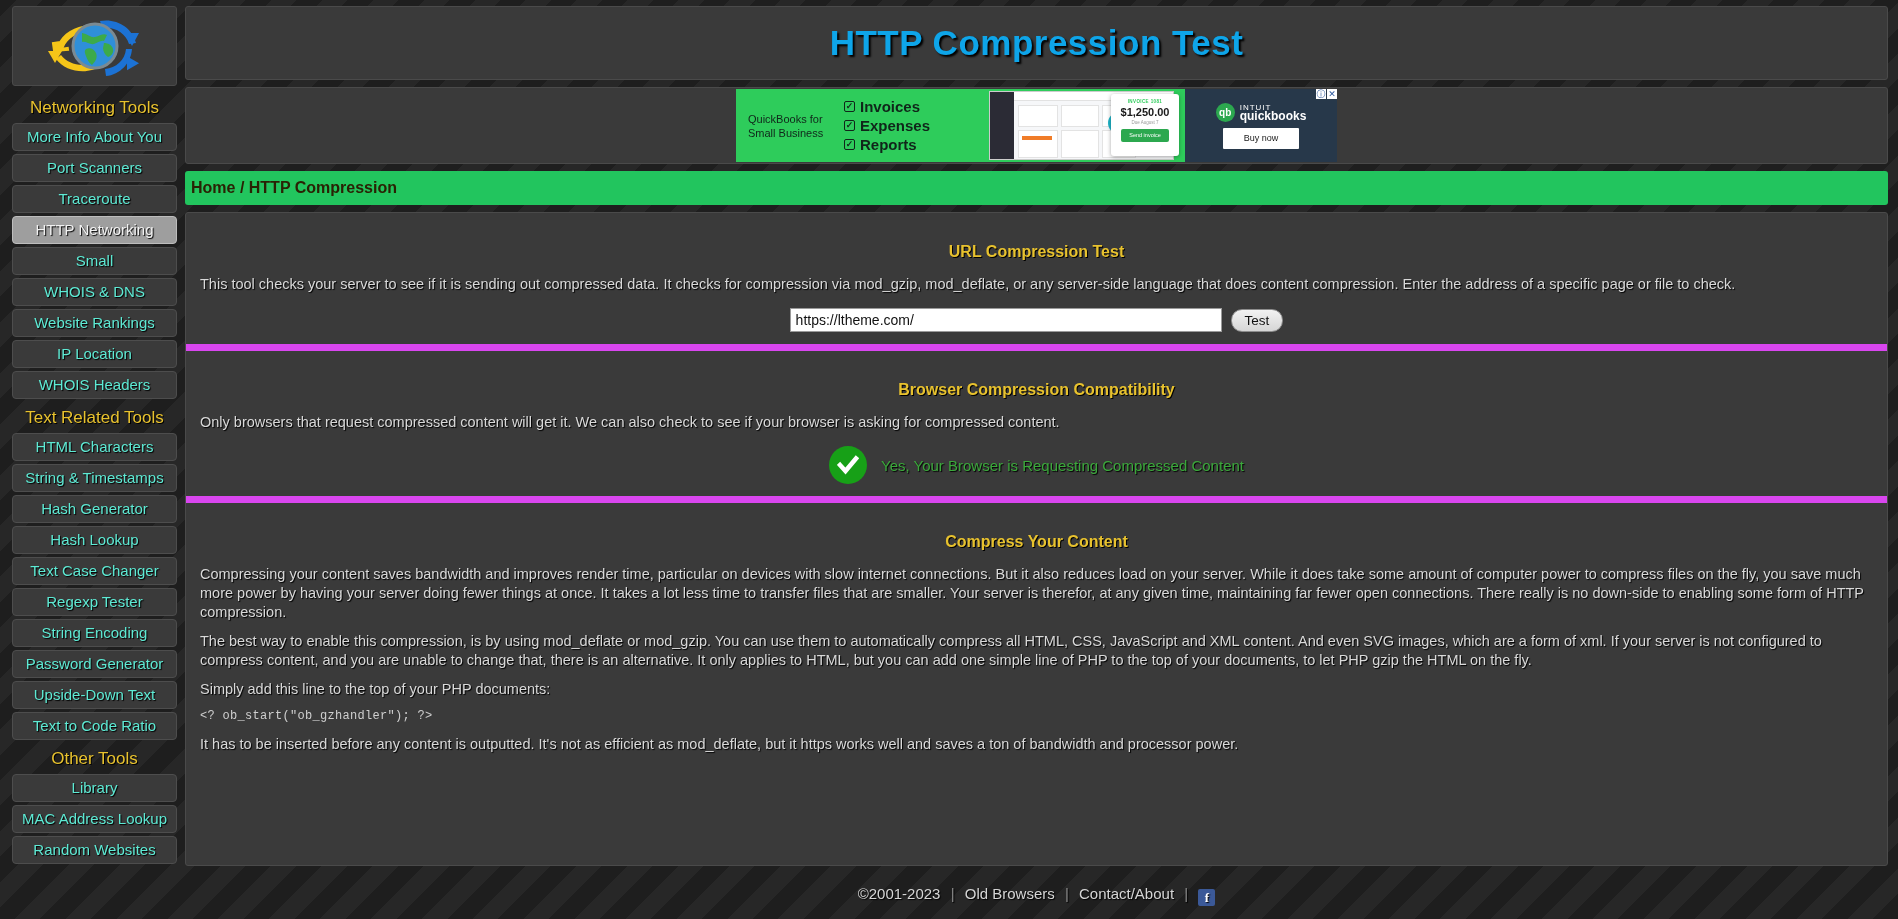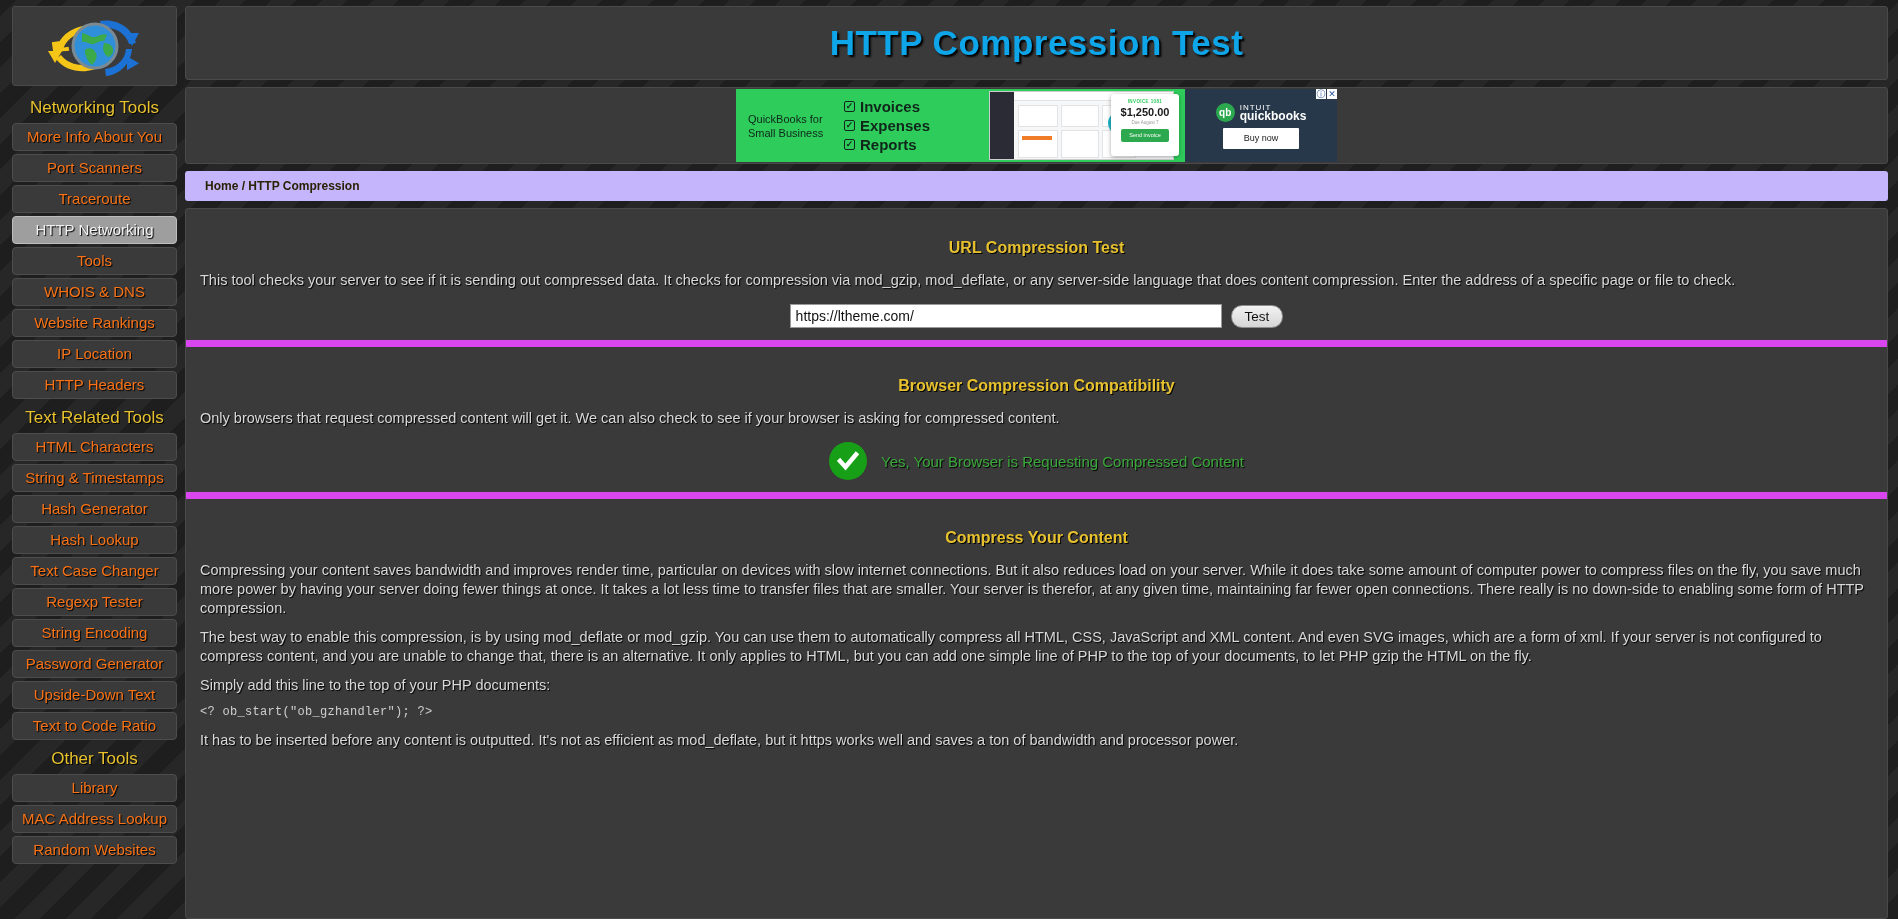--- a/index.html
+++ b/index.html
@@ -42,21 +42,21 @@
     font-size: 17px;
     text-align: center;
     padding: 6px 0 5px;
     text-shadow: 1px 1px 0 #000;
   }
   .nav-item {
     display: block;
     background: #3a3a3a;
     border: 1px solid #4d4d4d;
     border-radius: 4px;
-    color: #f97316;
+    color: #5eead4;
     text-align: center;
     font-size: 15px;
     padding: 4px 2px 5px;
     margin-bottom: 3px;
     text-decoration: none;
     white-space: nowrap;
     overflow: hidden;
     text-shadow: 1px 1px 1px #000;
     cursor: pointer;
   }
@@ -206,25 +206,25 @@
   }
   .ad-corner { position:absolute; top:0; right:0; display:flex; z-index: 6; }
   .ad-corner span {
     width:10px; height:10px; background:#fff; color:#2f5a9e;
     font-size:9px; line-height:10px; text-align:center; margin-left:1px;
     font-family:"Liberation Sans", sans-serif;
   }
 
   
   .breadcrumb {
-    background: #c4b5fd;
+    background: #22c55e;
     color: #2a2204;
     font-weight: bold;
-    font-size: 12px;
-    padding: 8px 20px;
+    font-size: 16px;
+    padding: 8px 6px;
     border-radius: 3px;
     margin-bottom: 7px;
   }
 
   
   .content-panel {
     flex: 1;
     padding: 0;
     overflow: hidden;
     display: flex;
@@ -346,25 +346,25 @@
         <path d="M46 34 c4 -2 8 0 10 4 c2 5 -1 9 -4 12 c-3 -2 -5 -6 -6 -9 c-1 -3 -2 -5 0 -7 z" fill="#3caa4a"></path>
         <path d="M64 28 c4 0 8 2 9 6 c1 4 -2 7 -5 8 c-3 -2 -5 -6 -5 -9 z" fill="#3caa4a"></path>
       </svg>
     </div>
 
     <div class="section-title">Networking Tools</div>
     <a class="nav-item">More Info About You</a>
     <a class="nav-item">Port Scanners</a>
     <a class="nav-item">Traceroute</a>
     <a class="nav-item active">HTTP Networking</a>
-    <a class="nav-item">Tools</a>
+    <a class="nav-item">Small</a>
     <a class="nav-item">WHOIS &amp; DNS</a>
     <a class="nav-item">Website Rankings</a>
     <a class="nav-item">IP Location</a>
-    <a class="nav-item">HTTP Headers</a>
+    <a class="nav-item">WHOIS Headers</a>
 
     <div class="section-title">Text Related Tools</div>
     <a class="nav-item">HTML Characters</a>
     <a class="nav-item">String &amp; Timestamps</a>
     <a class="nav-item">Hash Generator</a>
     <a class="nav-item">Hash Lookup</a>
     <a class="nav-item">Text Case Changer</a>
     <a class="nav-item">Regexp Tester</a>
     <a class="nav-item">String Encoding</a>
     <a class="nav-item">Password Generator</a>
@@ -468,15 +468,24 @@
       <section class="cp-section cp-divider">
         <div class="cp-heading">Compress Your Content</div>
         <p class="cp-text">Compressing your content saves bandwidth and improves render time, particular on devices with slow internet connections. But it also reduces load on your server. While it does take some amount of computer power to compress files on the fly, you save much more power by having your server doing fewer things at once. It takes a lot less time to transfer files that are smaller. Your server is therefor, at any given time, maintaining far fewer open connections. There really is no down-side to enabling some form of HTTP compression.</p>
         <p class="cp-text">The best way to enable this compression, is by using mod_deflate or mod_gzip. You can use them to automatically compress all HTML, CSS, JavaScript and XML content. And even SVG images, which are a form of xml. If your server is not configured to compress content, and you are unable to change that, there is an alternative. It only applies to HTML, but you can add one simple line of PHP to the top of your documents, to let PHP gzip the HTML on the fly.</p>
         <p class="cp-text">Simply add this line to the top of your PHP documents:</p>
         <p class="code-line">&lt;? ob_start("ob_gzhandler"); ?&gt;</p>
         <p class="cp-text last">It has to be inserted before any content is outputted. It's not as efficient as mod_deflate, but it https works well and saves a ton of bandwidth and processor power.</p>
       </section>
     </div>
 
+    <div class="footer">
+      <span>©2001-2023</span>
+      <span class="sep">|</span>
+      <a>Old Browsers</a>
+      <span class="sep">|</span>
+      <a>Contact/About</a>
+      <span class="sep">|</span>
+      <span class="fb-icon">f</span>
+    </div>
 
   </main>
 </div>
 
 </body></html>

